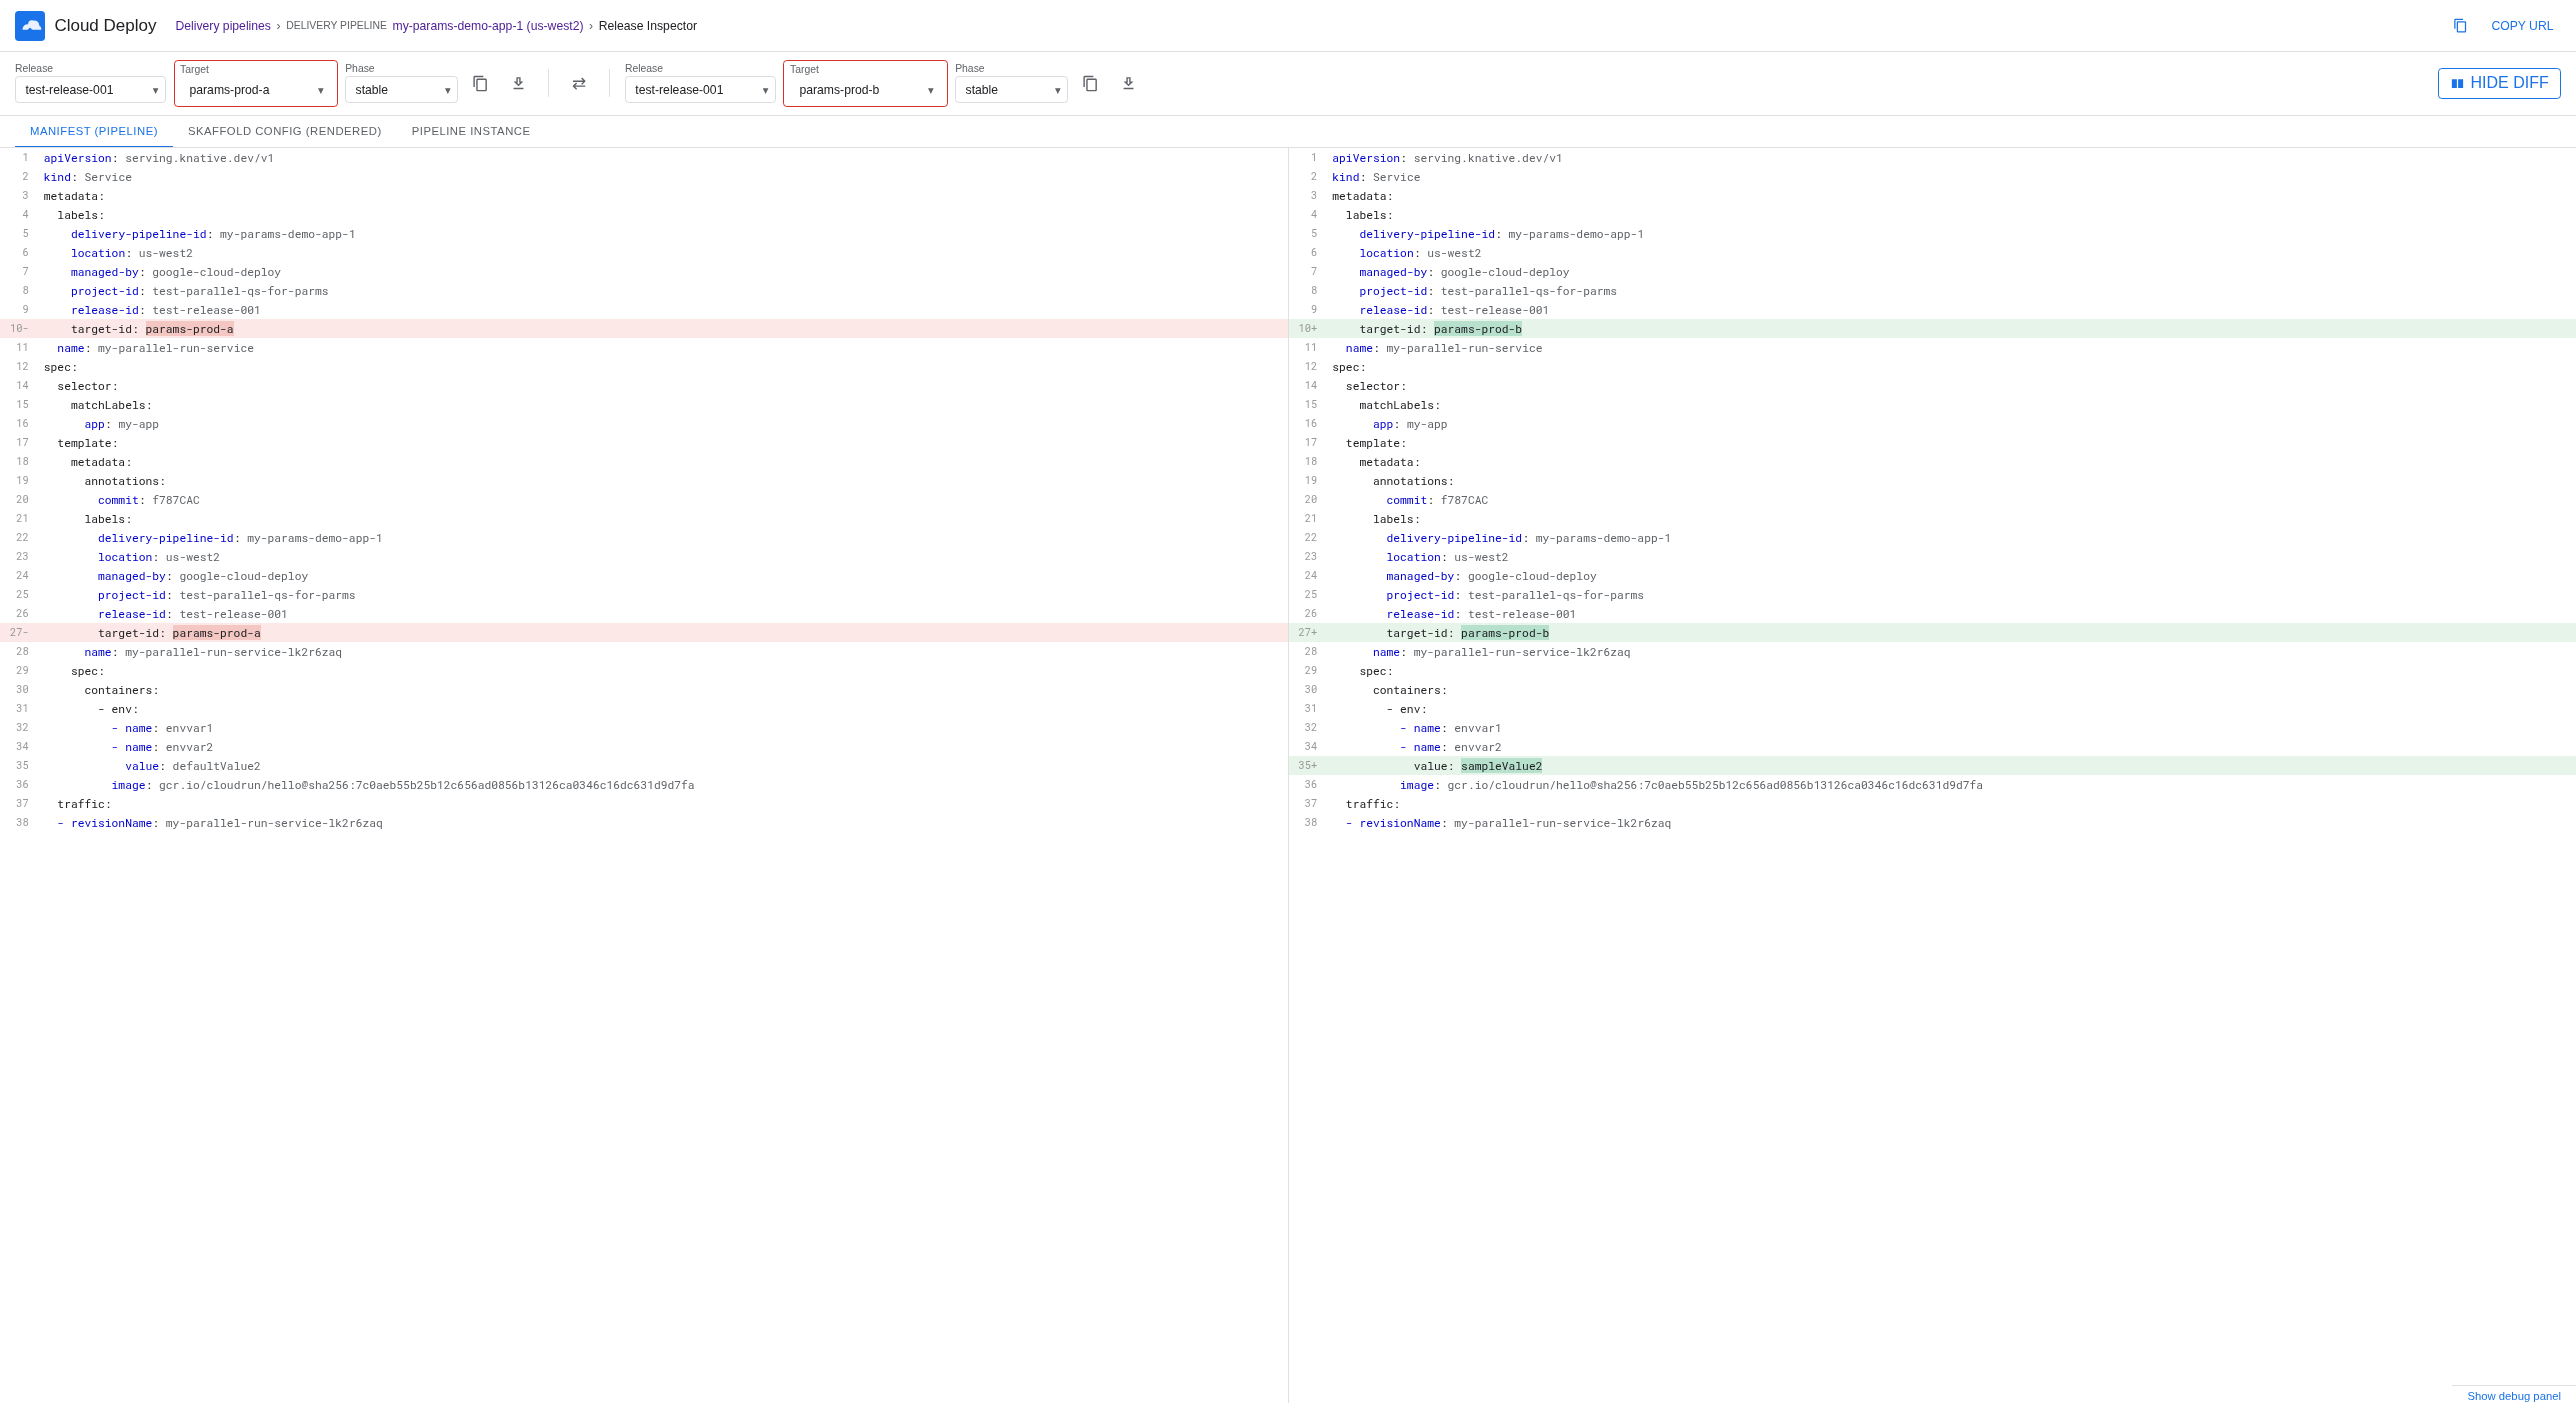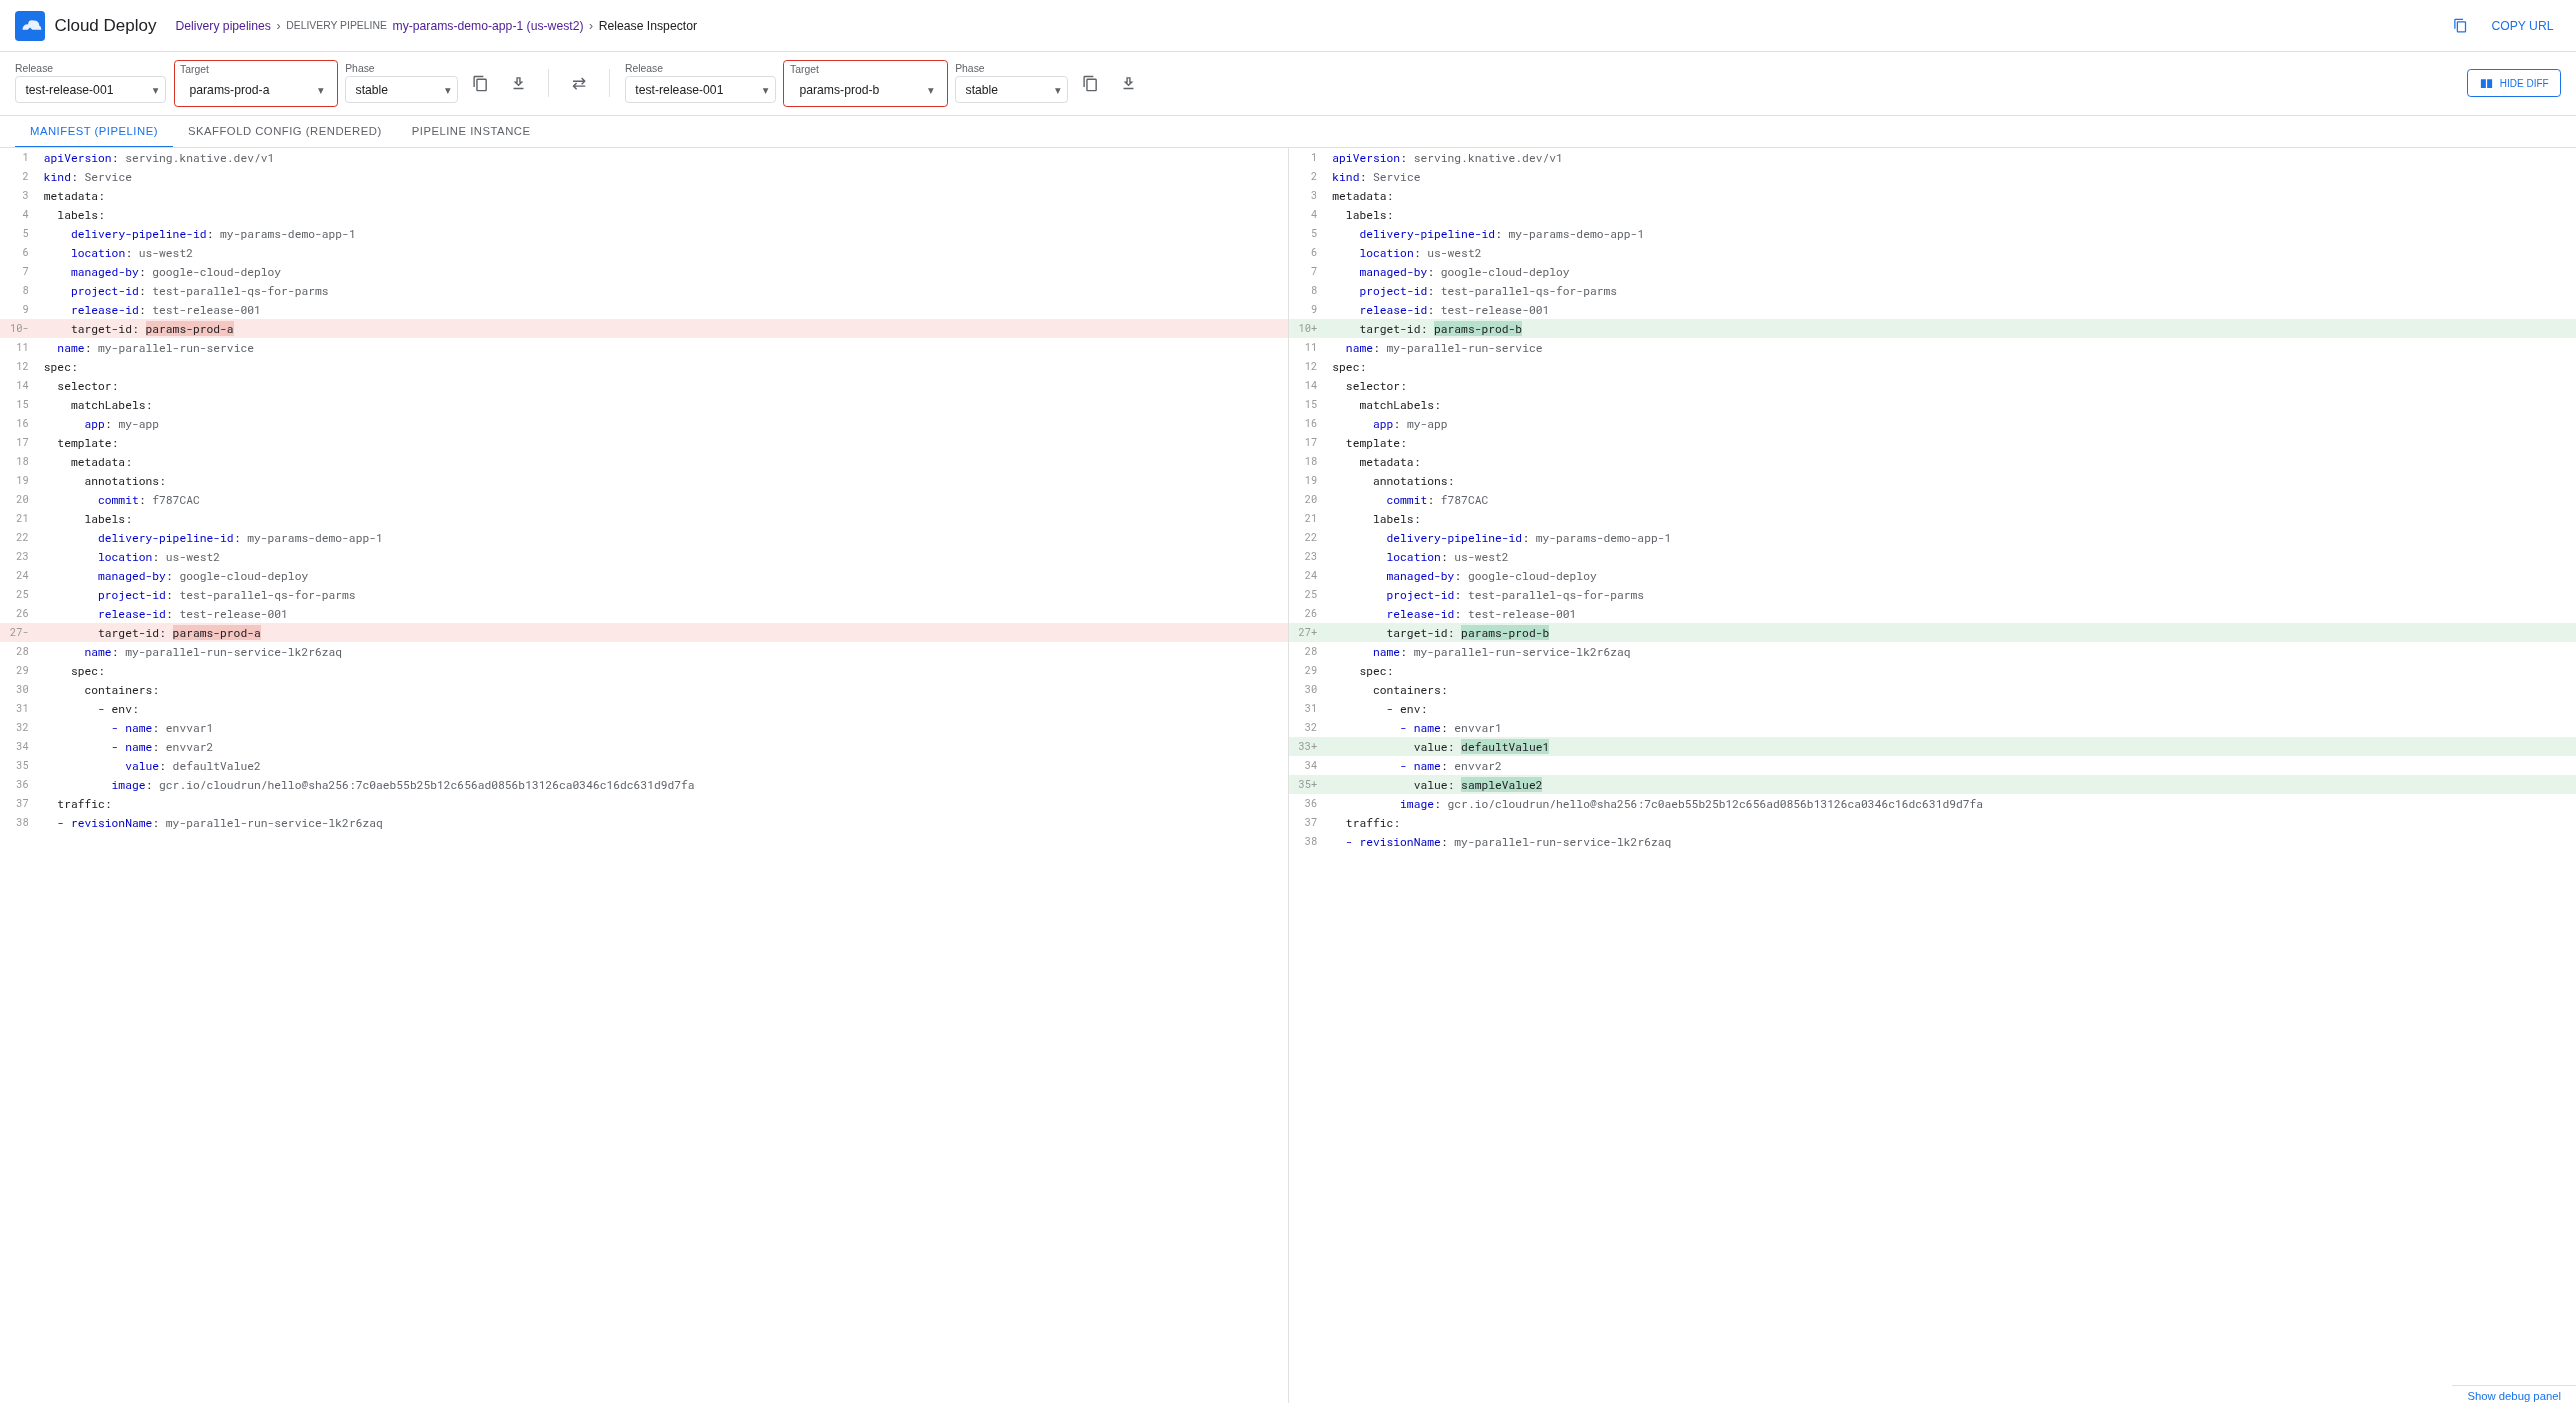--- a/index.html
+++ b/index.html
@@ -117,21 +117,21 @@
     }
     .hide-diff-btn {
       display: flex;
       align-items: center;
       gap: 5.6px;
       border: 0.9px solid #1a73e8;
       border-radius: 3.8px;
       color: #1a73e8;
       background: #fff;
       padding: 5.6px 11.3px;
-      font-size: 10px;
+      font-size: 16px;
       font-weight: 500;
       cursor: pointer;
       margin-left: auto;
     }
     .divider-v {
       width: 0.9px;
       height: 28px;
       background: #e0e0e0;
       margin: 0 7.5px;
     }
@@ -694,25 +694,20 @@
       <div class="code-line">
         <span class="line-num">31</span>
         <span class="line-content">        - env:</span>
         <span class="right-gutter"></span>
       </div>
       <div class="code-line">
         <span class="line-num">32</span>
         <span class="line-content">          <span style="color:#0000cd">- name</span>:<span style="color:#5f6368"> envvar1</span></span>
         <span class="right-gutter"></span>
       </div>
-      <div class="code-line line-added">
-        <span class="line-num">33+</span>
-        <span class="line-content"><span>            value: </span><span style="background-color: rgb(183, 225, 205);">defaultValue1</span></span>
-        <span class="right-gutter right-gutter-green"></span>
-      </div>
       <div class="code-line">
         <span class="line-num">34</span>
         <span class="line-content">          <span style="color:#0000cd">- name</span>:<span style="color:#5f6368"> envvar2</span></span>
         <span class="right-gutter"></span>
       </div>
       <div class="code-line line-added">
         <span class="line-num">35+</span>
         <span class="line-content"><span>            value: </span><span style="background-color: rgb(183, 225, 205);">sampleValue2</span></span>
         <span class="right-gutter right-gutter-green"></span>
       </div>

